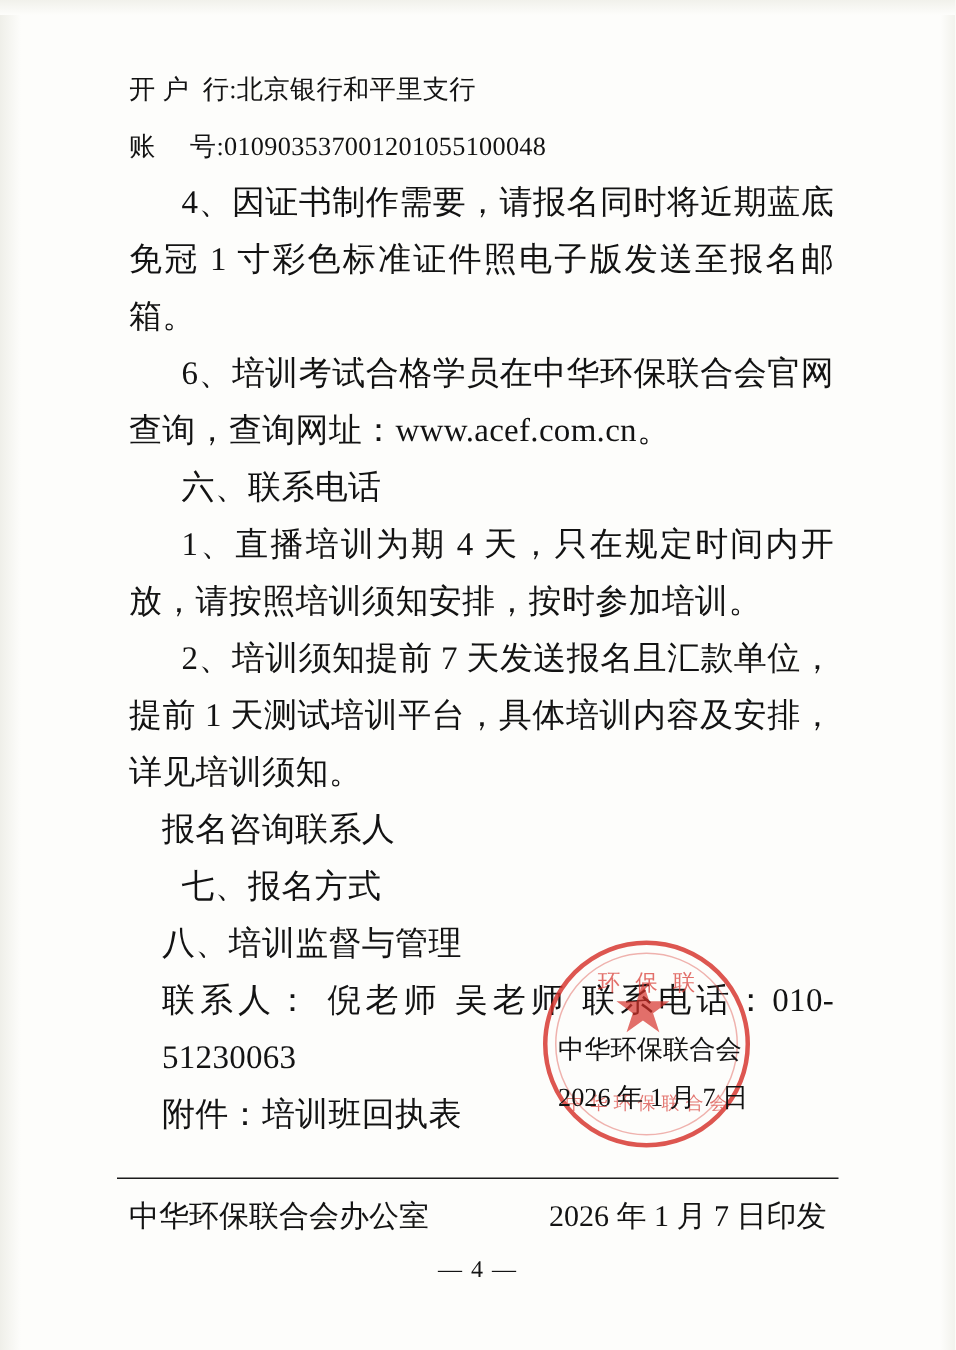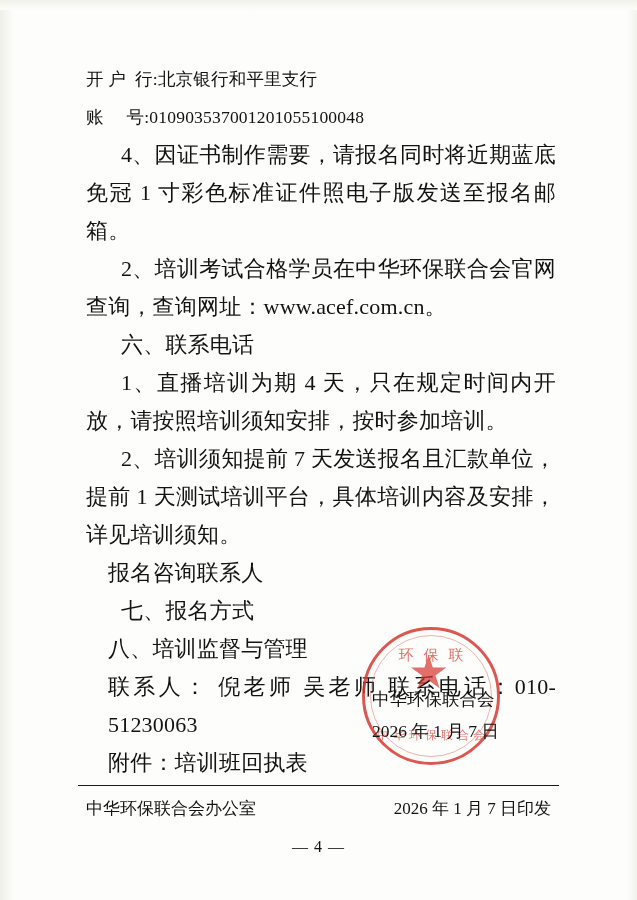--- a/index.html
+++ b/index.html
@@ -38,21 +38,21 @@
   .scan-edge-top {
     position: absolute;
     left: 0; right: 0; top: 0;
     height: 10px;
     background: linear-gradient(to bottom, #f1f1eb, #fdfdfb);
   }
 
   .content {
     position: absolute;
     left: 86px;
-    top: 60px;
+    top: 40px;
     width: 470px;
   }
 
   .line {
     font-size: 17.5px;
     line-height: 38px;
     letter-spacing: 0.2px;
     white-space: pre;
     color: #131313;
   }
@@ -146,21 +146,21 @@
     border-top: 1.6px solid #1b1b1b;
   }
   .footer-row {
     position: absolute;
     left: 86px;
     right: 86px;
     top: 797px;
     display: flex;
     justify-content: space-between;
     align-items: baseline;
-    font-size: 17px;
+    font-size: 20px;
     color: #131313;
   }
   .page-number {
     position: absolute;
     left: 0; right: 0;
     top: 838px;
     text-align: center;
     font-size: 16px;
     color: #131313;
     letter-spacing: 1px;
@@ -173,21 +173,21 @@
   <div class="scan-edge-left"></div>
   <div class="scan-edge-right"></div>
   <div class="scan-edge-top"></div>
 
   <div class="content">
 
     <div class="line">开 户  行:北京银行和平里支行</div>
     <div class="line">账     号:010903537001201055100048</div>
 
     <div class="para">4、因证书制作需要，请报名同时将近期蓝底免冠 1 寸彩色标准证件照电子版发送至报名邮箱。</div>
-    <div class="para">2、培训考试合格学员在中华环保联合会官网查询，查询网址：www.acef.com.cn。</div>
+    <div class="para">6、培训考试合格学员在中华环保联合会官网查询，查询网址：www.acef.com.cn。</div>
     <div class="para">六、联系电话</div>
     <div class="para">1、直播培训为期 4 天，只在规定时间内开放，请按照培训须知安排，按时参加培训。</div>
     <div class="para">2、培训须知提前 7 天发送报名且汇款单位，提前 1 天测试培训平台，具体培训内容及安排，详见培训须知。</div>
     <div class="para noindent" style="padding-left:22px;">报名咨询联系人</div>
     <div class="para">七、报名方式</div>
     <div class="para noindent" style="padding-left:22px;">八、培训监督与管理</div>
     <div class="para noindent" style="padding-left:22px;">联系人： 倪老师 吴老师    联系电话：010-51230063</div>
     <div class="para noindent" style="padding-left:22px;">附件：培训班回执表</div>
 
   </div>

